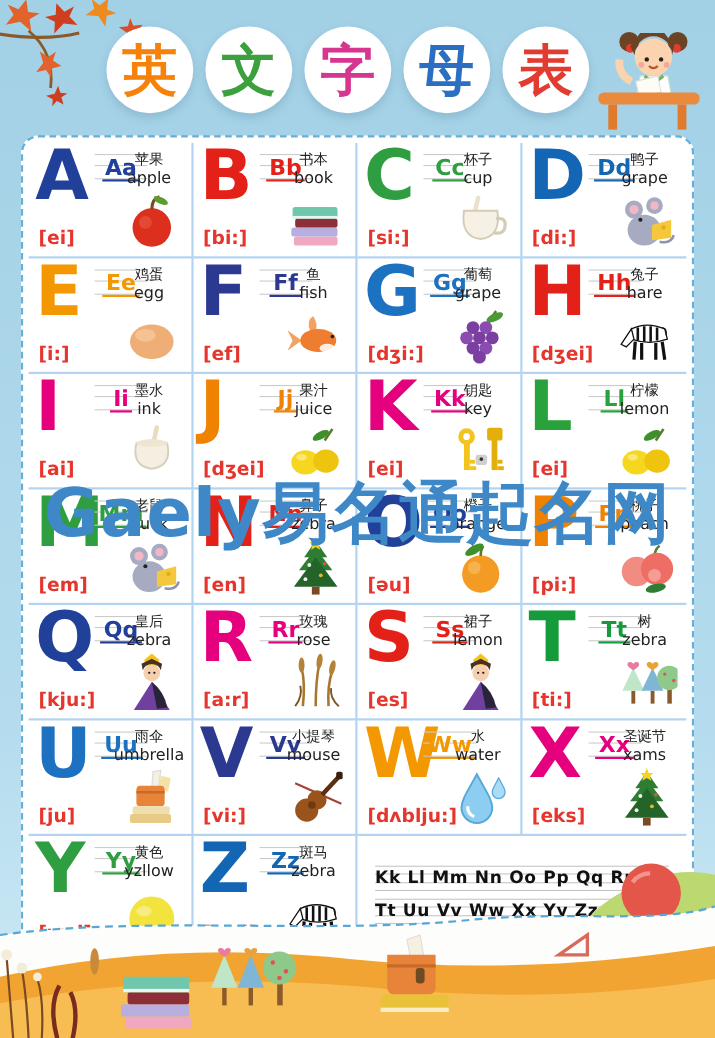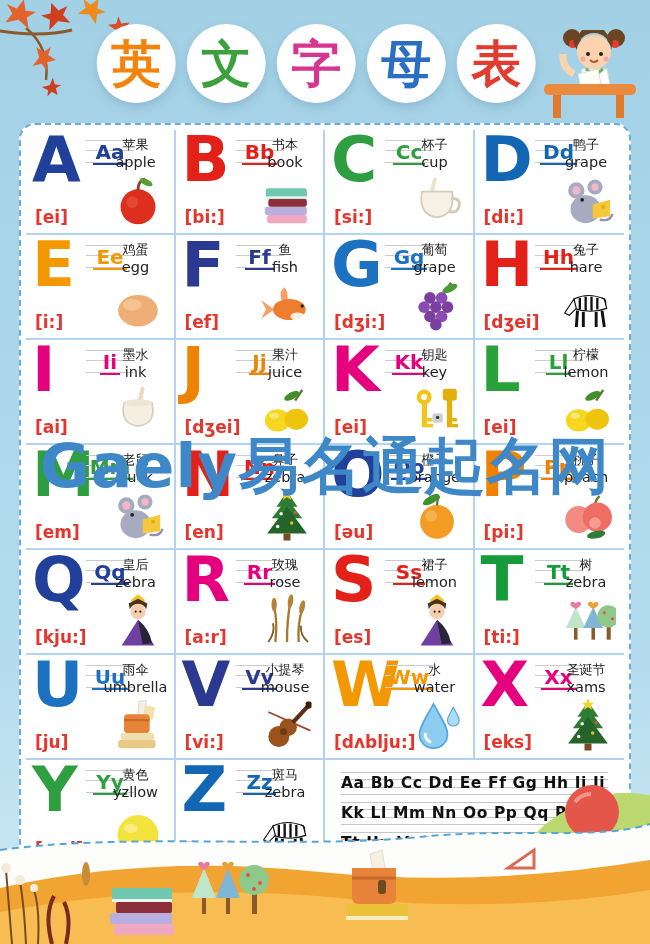--- a/index.html
+++ b/index.html
@@ -633,21 +633,20 @@
               <g stroke="#111" stroke-width="2">
                 <line x1="17" y1="17" x2="17" y2="27"></line>
                 <line x1="22" y1="16" x2="22" y2="28"></line>
                 <line x1="27" y1="16" x2="27" y2="28"></line>
                 <line x1="32" y1="17" x2="32" y2="27"></line>
               </g>
               <path d="M36 17q4 1 3 6" stroke="#111" fill="none"></path>
             </svg></span>
         </div>
         <div class="cell summary">
-        <div class="ruled">Aa Bb Cc Dd Ee Ff Gg Hh Ii Jj</div>
         <div class="ruled">Kk Ll Mm Nn Oo Pp Qq Rr Ss</div>
         <div class="ruled">Tt Uu Vv Ww Xx Yy Zz</div>
       </div>
     </div>
   </div>
 
   <div class="watermark" style="color: rgb(62, 136, 200);">Gaely易名通起名网</div>
 
   <svg class="scene" viewBox="0 0 650 190">
     <path d="M496,190 Q500,96 560,60 Q612,28 660,44 L660,190 Z" fill="#bcd871"></path>

